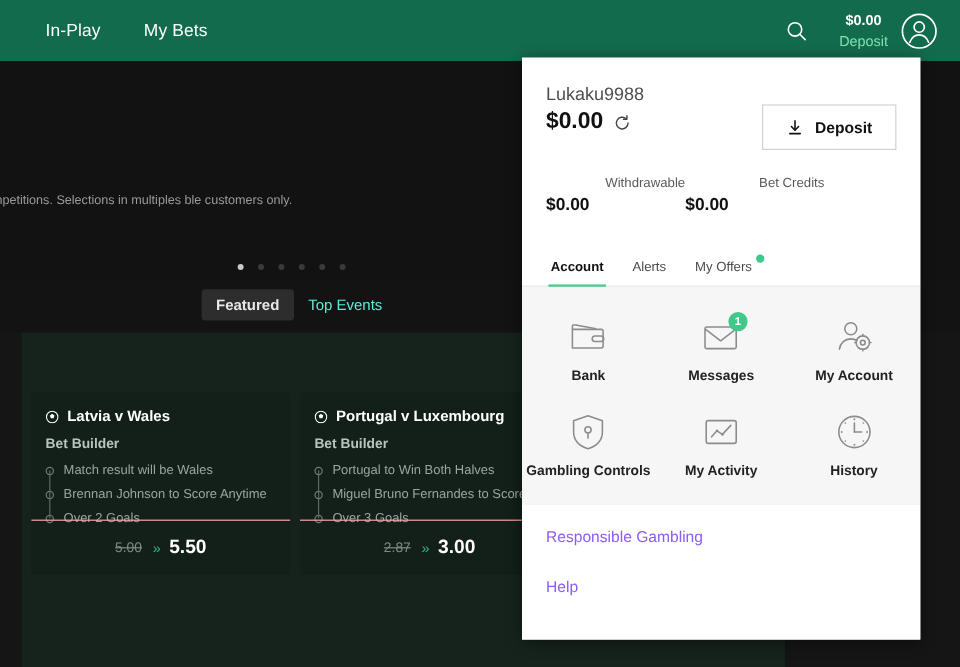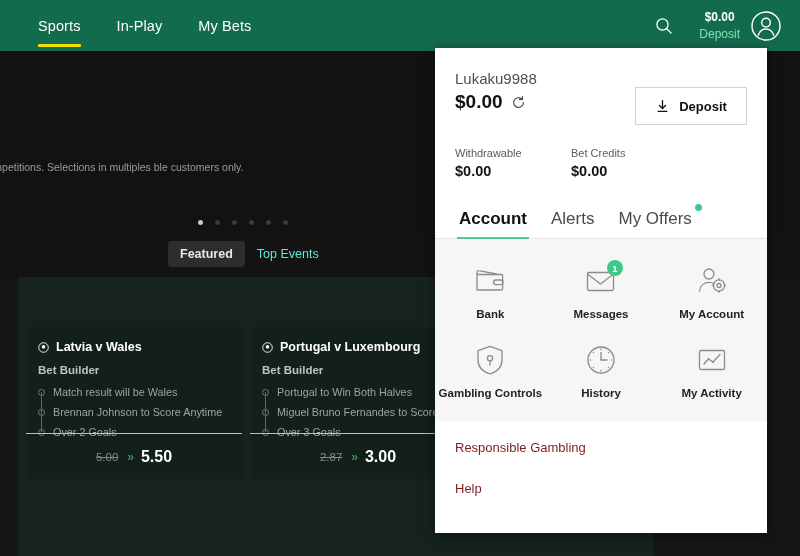--- a/index.html
+++ b/index.html
@@ -103,29 +103,29 @@
   .p-bal-row { display: flex; align-items: flex-start; }
   .p-bal-left { flex: 1; }
   .p-bal-amt { display: flex; align-items: center; gap: 8px; color: #111; font-size: 19px; font-weight: bold; }
   .deposit-btn {
     width: 112px; height: 38px; border: 1px solid #d2d2d2; background: #fff;
     display: flex; align-items: center; justify-content: center; gap: 9px;
     font-size: 13px; font-weight: bold; color: #111; cursor: pointer; margin-top: -4px;
   }
   .p-sub-row { display: flex; margin-top: 22px; }
   .p-sub { width: 116px; }
-  .p-sub-lbl { color: #5a5a5a; font-size: 11px; margin-bottom: 4px; }
+  .p-sub-lbl { color: #5a5a5a; font-size: 11px; margin-bottom: 4px; text-align: right; }
   .p-sub-val { color: #111; font-size: 14.5px; font-weight: bold; }
 
   .panel-tabs {
     display: flex; align-items: flex-end; gap: 0; height: 42px;
     border-bottom: 1px solid #e6e6e6; padding: 0 12px; background: #fff;
   }
   .ptab {
-    position: relative; padding: 0 12px 9px 12px; font-size: 17px; color: #4a4a4a; cursor: pointer;
+    position: relative; padding: 0 12px 9px 12px; font-size: 11px; color: #4a4a4a; cursor: pointer;
   }
   .ptab.on { color: #111; font-weight: bold; }
   .ptab.on::after {
     content: ""; position: absolute; left: 10px; right: 10px; bottom: -1px;
     height: 2.5px; background: #4fcc90;
   }
   .ptab .badge-dot {
     position: absolute; right: 2px; top: -5px; width: 7px; height: 7px;
     border-radius: 50%; background: #3ec98b;
   }
@@ -142,35 +142,31 @@
   .ig-ic { position: relative; width: 40px; height: 36px; display: flex; align-items: center; justify-content: center; }
   .msg-badge {
     position: absolute; right: -2px; top: -3px; min-width: 16px; height: 16px;
     border-radius: 8px; background: #3ec98b; color: #fff; font-size: 9.5px;
     display: flex; align-items: center; justify-content: center; font-weight: bold;
   }
 
   .panel-links { background: #fff; }
   .plink {
     height: 41px; display: flex; align-items: center; padding: 0 20px;
-    font-size: 13px; color: #7f1d1d; cursor: pointer;
+    font-size: 13px; color: #8b5cf6; cursor: pointer;
   }
   .links-group { padding: 6px 0; }
 </style>
 </head>
 <body>
 
 <div id="app">
 
   <div class="header">
     <div class="nav">
-      <div class="nav-item">
-        <span>Sports</span>
-        <span class="underline"></span>
-      </div>
       <div class="nav-item">
         <span>In-Play</span>
       </div>
       <div class="nav-item">
         <span>My Bets</span>
       </div>
     </div>
 
     <div class="header-right">
       <div class="search-btn">
@@ -375,20 +371,32 @@
 
       <div class="ig-cell">
         <div class="ig-ic">
           <svg width="30" height="32" viewBox="0 0 30 32">
             <path d="M15 2.4 27 6.6v9.2c0 7.1-4.8 11.9-12 14.2C7.8 27.7 3 22.9 3 15.8V6.6z" fill="none" stroke="#8c8c8c" stroke-width="1.3" stroke-linejoin="round"></path>
             <circle cx="15" cy="14.2" r="2.6" fill="none" stroke="#8c8c8c" stroke-width="1.3"></circle>
             <path d="M15 16.8v4.4" stroke="#8c8c8c" stroke-width="1.3" stroke-linecap="round"></path>
           </svg>
         </div>
         <div class="ig-lbl">Gambling Controls</div>
+      </div>
+
+      <div class="ig-cell">
+        <div class="ig-ic">
+          <svg width="32" height="28" viewBox="0 0 32 28">
+            <rect x="3.5" y="4.5" width="25" height="19" rx="1.6" fill="none" stroke="#8c8c8c" stroke-width="1.3"></rect>
+            <polyline points="8,18 12.5,13 17,16 24,8.5" fill="none" stroke="#8c8c8c" stroke-width="1.3" stroke-linecap="round" stroke-linejoin="round"></polyline>
+            <circle cx="12.5" cy="13" r="1.1" fill="#8c8c8c"></circle>
+            <circle cx="17" cy="16" r="1.1" fill="#8c8c8c"></circle>
+          </svg>
+        </div>
+        <div class="ig-lbl">My Activity</div>
       </div>
 
       <div class="ig-cell">
         <div class="ig-ic">
           <svg width="32" height="32" viewBox="0 0 32 32">
             <circle cx="16" cy="16" r="13" fill="none" stroke="#8c8c8c" stroke-width="1.3"></circle>
             <line x1="16" y1="16" x2="16" y2="8.5" stroke="#8c8c8c" stroke-width="1.3" stroke-linecap="round"></line>
             <line x1="16" y1="16" x2="22" y2="16" stroke="#8c8c8c" stroke-width="1.3" stroke-linecap="round"></line>
             <g fill="#8c8c8c">
               <circle cx="16" cy="5.4" r=".8"></circle>
@@ -398,32 +406,20 @@
               <circle cx="23.5" cy="8.5" r=".7"></circle>
                 <circle cx="23.5" cy="23.5" r=".7"></circle>
               <circle cx="8.5" cy="23.5" r=".7"></circle>
                 <circle cx="8.5" cy="8.5" r=".7"></circle>
             </g>
           </svg>
         </div>
         <div class="ig-lbl">History</div>
       </div>
 
-      <div class="ig-cell">
-        <div class="ig-ic">
-          <svg width="32" height="28" viewBox="0 0 32 28">
-            <rect x="3.5" y="4.5" width="25" height="19" rx="1.6" fill="none" stroke="#8c8c8c" stroke-width="1.3"></rect>
-            <polyline points="8,18 12.5,13 17,16 24,8.5" fill="none" stroke="#8c8c8c" stroke-width="1.3" stroke-linecap="round" stroke-linejoin="round"></polyline>
-            <circle cx="12.5" cy="13" r="1.1" fill="#8c8c8c"></circle>
-            <circle cx="17" cy="16" r="1.1" fill="#8c8c8c"></circle>
-          </svg>
-        </div>
-        <div class="ig-lbl">My Activity</div>
-      </div>
-
     </div>
 
     <div class="panel-links">
       <div class="links-group">
         <div class="plink">Responsible Gambling</div>
         <div class="plink">Help</div>
       </div>
       <div class="links-group sep-top">
         <div class="plink">Log Out</div>
       </div>

